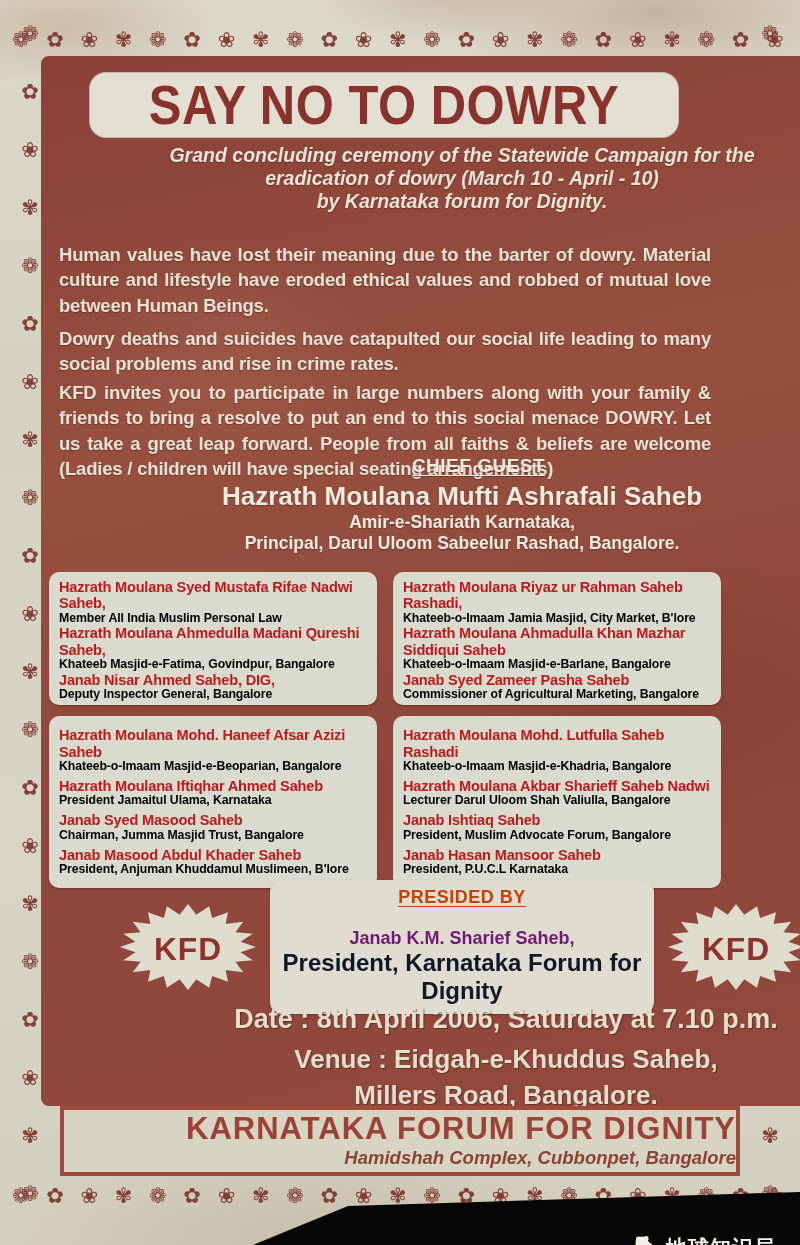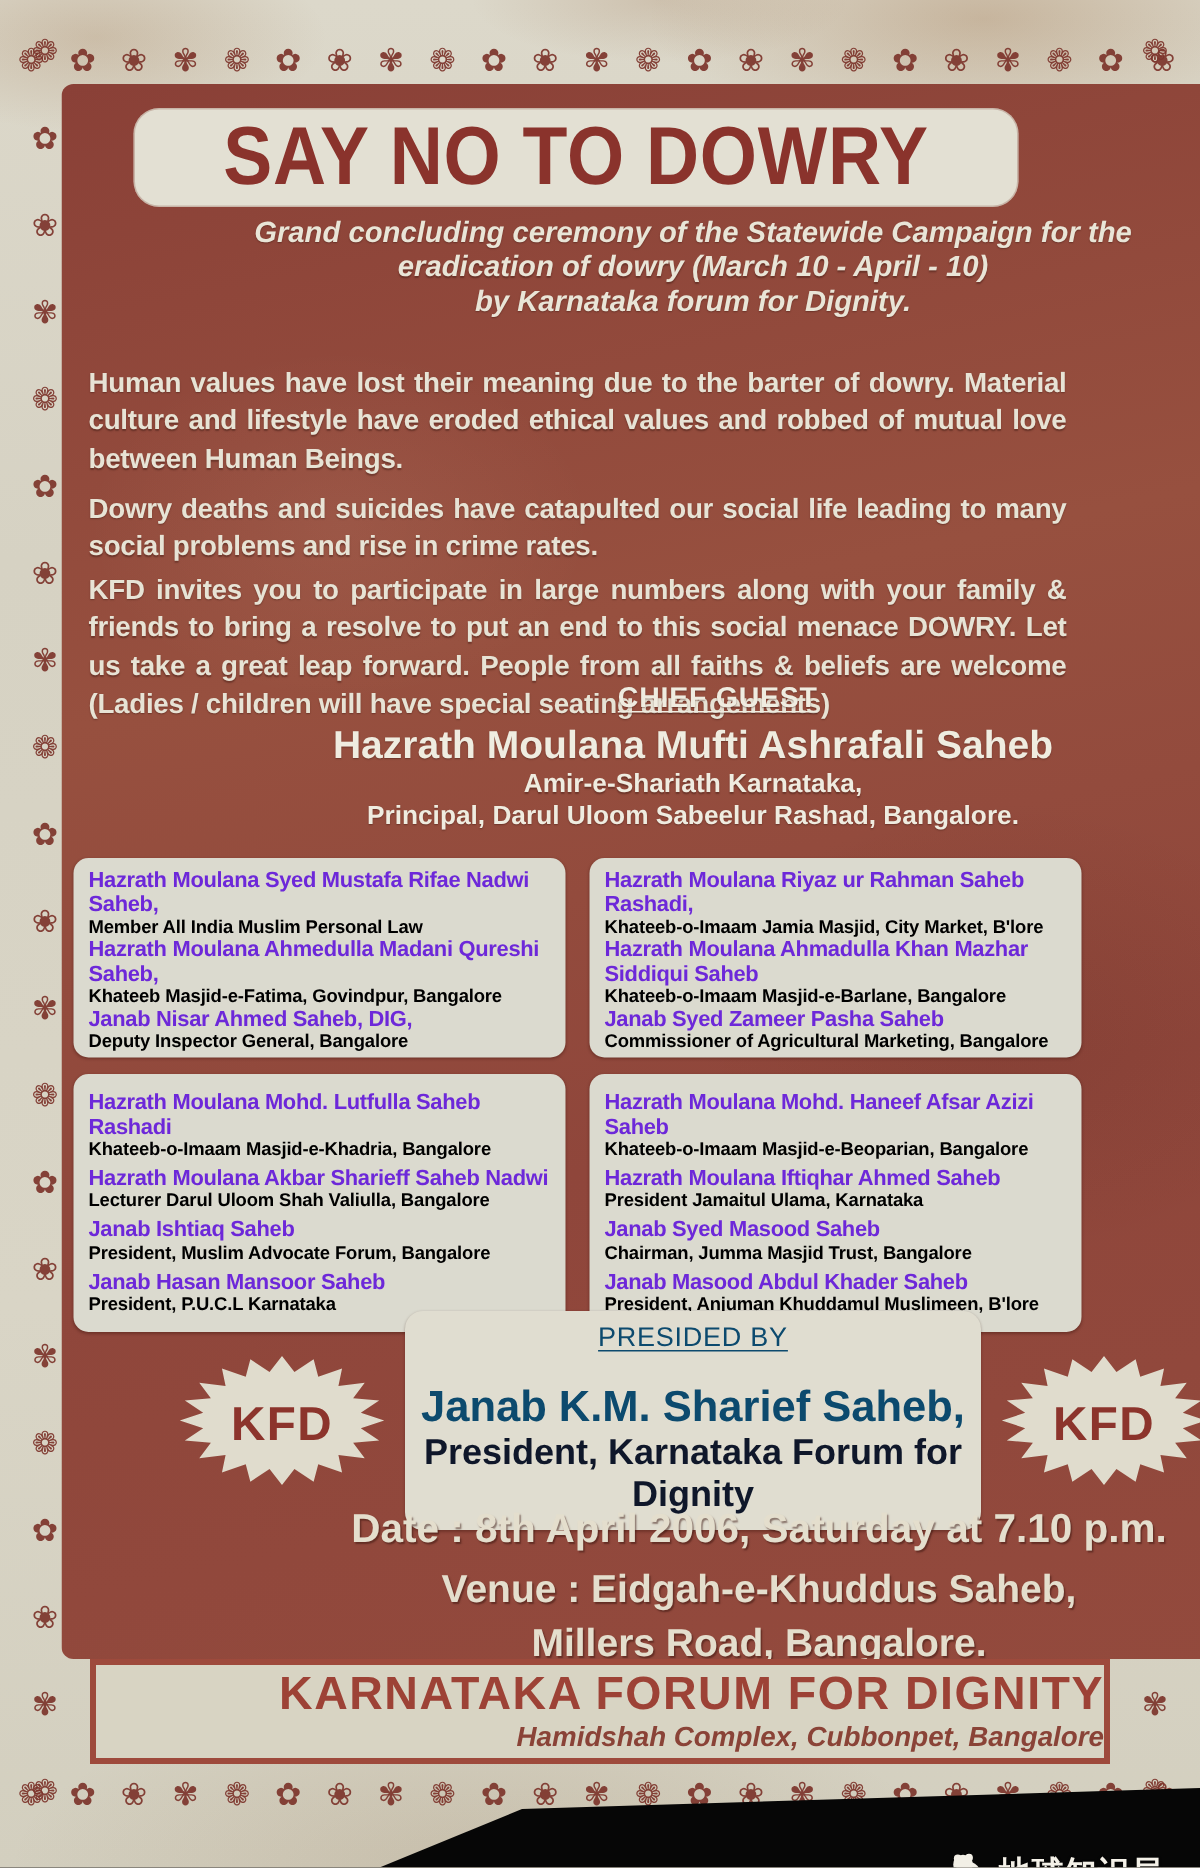--- a/index.html
+++ b/index.html
@@ -50,31 +50,31 @@
   .chief-heading{font-size:19px;font-weight:800;text-decoration:underline;
     text-underline-offset:3px;letter-spacing:.5px;margin-left:33px;}
   .chief-name{font-size:26px;font-weight:800;margin-top:4px;}
   .chief-sub{font-size:17.5px;font-weight:800;line-height:21px;}
   
   .guest-grid{position:absolute;left:8px;top:516px;width:672px;display:grid;
     grid-template-columns:1fr 1fr;grid-template-rows:133px 172px;gap:11px 16px;}
   .guest-box{background:#dbdacf;border-radius:10px;padding:7px 10px;overflow:hidden;
     display:flex;flex-direction:column;justify-content:space-evenly;
     box-shadow:0 1px 2px rgba(50,15,10,.35);}
-  .g-name{font-size:14.6px;font-weight:800;color:#6d28d9;line-height:1.12;letter-spacing:-.2px;}
+  .g-name{font-size:14.6px;font-weight:800;color:#b91c1c;line-height:1.12;letter-spacing:-.2px;}
   .g-title{font-size:12.3px;font-weight:700;color:#000000;line-height:1.12;letter-spacing:-.1px;}
   
   .presided-row{position:absolute;left:0;top:842px;width:100%;height:98px;
     display:flex;align-items:center;justify-content:center;gap:12px;}
   .star-wrap{flex:0 0 auto;}
   .presided-box{width:368px;background:#e0ddd0;border-radius:12px;text-align:center;
     padding:7px 8px 9px;box-shadow:0 1px 2px rgba(50,15,10,.35);}
-  .presided-heading{font-size:18px;font-weight:400;color:#0c4a6e;text-decoration:underline;
+  .presided-heading{font-size:18px;font-weight:700;color:#c2410c;text-decoration:underline;
     text-underline-offset:3px;letter-spacing:.5px;}
-  .presided-name{font-size:29px;font-weight:800;color:#0c4a6e;margin-top:20px;}
+  .presided-name{font-size:18px;font-weight:800;color:#701a75;margin-top:20px;}
   .presided-title{font-size:24px;font-weight:700;color:#0f172a;}
   
   .sched{position:absolute;width:100%;text-align:center;font-weight:800;color:#e4decd;
     white-space:nowrap;text-shadow:1px 1px 1px rgba(55,20,14,.5);}
   .date-line{top:948px;font-size:27px;}
   .venue-1{top:988px;font-size:26px;}
   .venue-2{top:1024px;font-size:26px;}
   
   .bottom-banner{position:absolute;left:60px;top:1106px;width:680px;height:70px;
     background:#d8d4c3;border:4px solid #9e4a3c;box-sizing:border-box;
@@ -146,52 +146,52 @@
           <div class="g-name">Hazrath Moulana Ahmadulla Khan Mazhar Siddiqui Saheb</div>
           <div class="g-title">Khateeb-o-Imaam Masjid-e-Barlane, Bangalore</div>
         </div>
         <div>
           <div class="g-name">Janab Syed Zameer Pasha Saheb</div>
           <div class="g-title">Commissioner of Agricultural Marketing, Bangalore</div>
         </div>
       </div>
       <div class="guest-box">
         <div>
+          <div class="g-name">Hazrath Moulana Mohd. Haneef Afsar Azizi Saheb</div>
+          <div class="g-title">Khateeb-o-Imaam Masjid-e-Beoparian, Bangalore</div>
+        </div>
+        <div>
+          <div class="g-name">Hazrath Moulana Iftiqhar Ahmed Saheb</div>
+          <div class="g-title">President Jamaitul Ulama, Karnataka</div>
+        </div>
+        <div>
+          <div class="g-name">Janab Syed Masood Saheb</div>
+          <div class="g-title">Chairman, Jumma Masjid Trust, Bangalore</div>
+        </div>
+        <div>
+          <div class="g-name">Janab Masood Abdul Khader Saheb</div>
+          <div class="g-title">President, Anjuman Khuddamul Muslimeen, B'lore</div>
+        </div>
+      </div>
+      <div class="guest-box">
+        <div>
           <div class="g-name">Hazrath Moulana Mohd. Lutfulla Saheb Rashadi</div>
           <div class="g-title">Khateeb-o-Imaam Masjid-e-Khadria, Bangalore</div>
         </div>
         <div>
           <div class="g-name">Hazrath Moulana Akbar Sharieff Saheb Nadwi</div>
           <div class="g-title">Lecturer Darul Uloom Shah Valiulla, Bangalore</div>
         </div>
         <div>
           <div class="g-name">Janab Ishtiaq Saheb</div>
           <div class="g-title">President, Muslim Advocate Forum, Bangalore</div>
         </div>
         <div>
           <div class="g-name">Janab Hasan Mansoor Saheb</div>
           <div class="g-title">President, P.U.C.L Karnataka</div>
-        </div>
-      </div>
-      <div class="guest-box">
-        <div>
-          <div class="g-name">Hazrath Moulana Mohd. Haneef Afsar Azizi Saheb</div>
-          <div class="g-title">Khateeb-o-Imaam Masjid-e-Beoparian, Bangalore</div>
-        </div>
-        <div>
-          <div class="g-name">Hazrath Moulana Iftiqhar Ahmed Saheb</div>
-          <div class="g-title">President Jamaitul Ulama, Karnataka</div>
-        </div>
-        <div>
-          <div class="g-name">Janab Syed Masood Saheb</div>
-          <div class="g-title">Chairman, Jumma Masjid Trust, Bangalore</div>
-        </div>
-        <div>
-          <div class="g-name">Janab Masood Abdul Khader Saheb</div>
-          <div class="g-title">President, Anjuman Khuddamul Muslimeen, B'lore</div>
         </div>
       </div>
     </div>
 
     <div class="presided-row">
       <svg class="star-wrap" width="140" height="92" viewBox="0 0 150 96">
           <polygon points="75.0,2.0 83.9,13.4 97.6,4.3 100.9,16.8 117.9,10.8 115.3,23.3 134.1,21.0 125.8,32.1 144.4,33.8 131.3,42.5 148.0,48.0 131.3,53.5 144.4,62.2 125.8,63.9 134.1,75.0 115.3,72.7 117.9,85.2 100.9,79.2 97.6,91.7 83.9,82.6 75.0,94.0 66.1,82.6 52.4,91.7 49.1,79.2 32.1,85.2 34.7,72.7 15.9,75.0 24.2,63.9 5.6,62.2 18.7,53.5 2.0,48.0 18.7,42.5 5.6,33.8 24.2,32.1 15.9,21.0 34.7,23.3 32.1,10.8 49.1,16.8 52.4,4.3 66.1,13.4" fill="#e0dccd"></polygon>
         <text x="75" y="50" text-anchor="middle" dominant-baseline="central" font-size="34" font-weight="800" fill="#8c342c" letter-spacing="1">KFD</text>
       </svg>
       <div class="presided-box">

